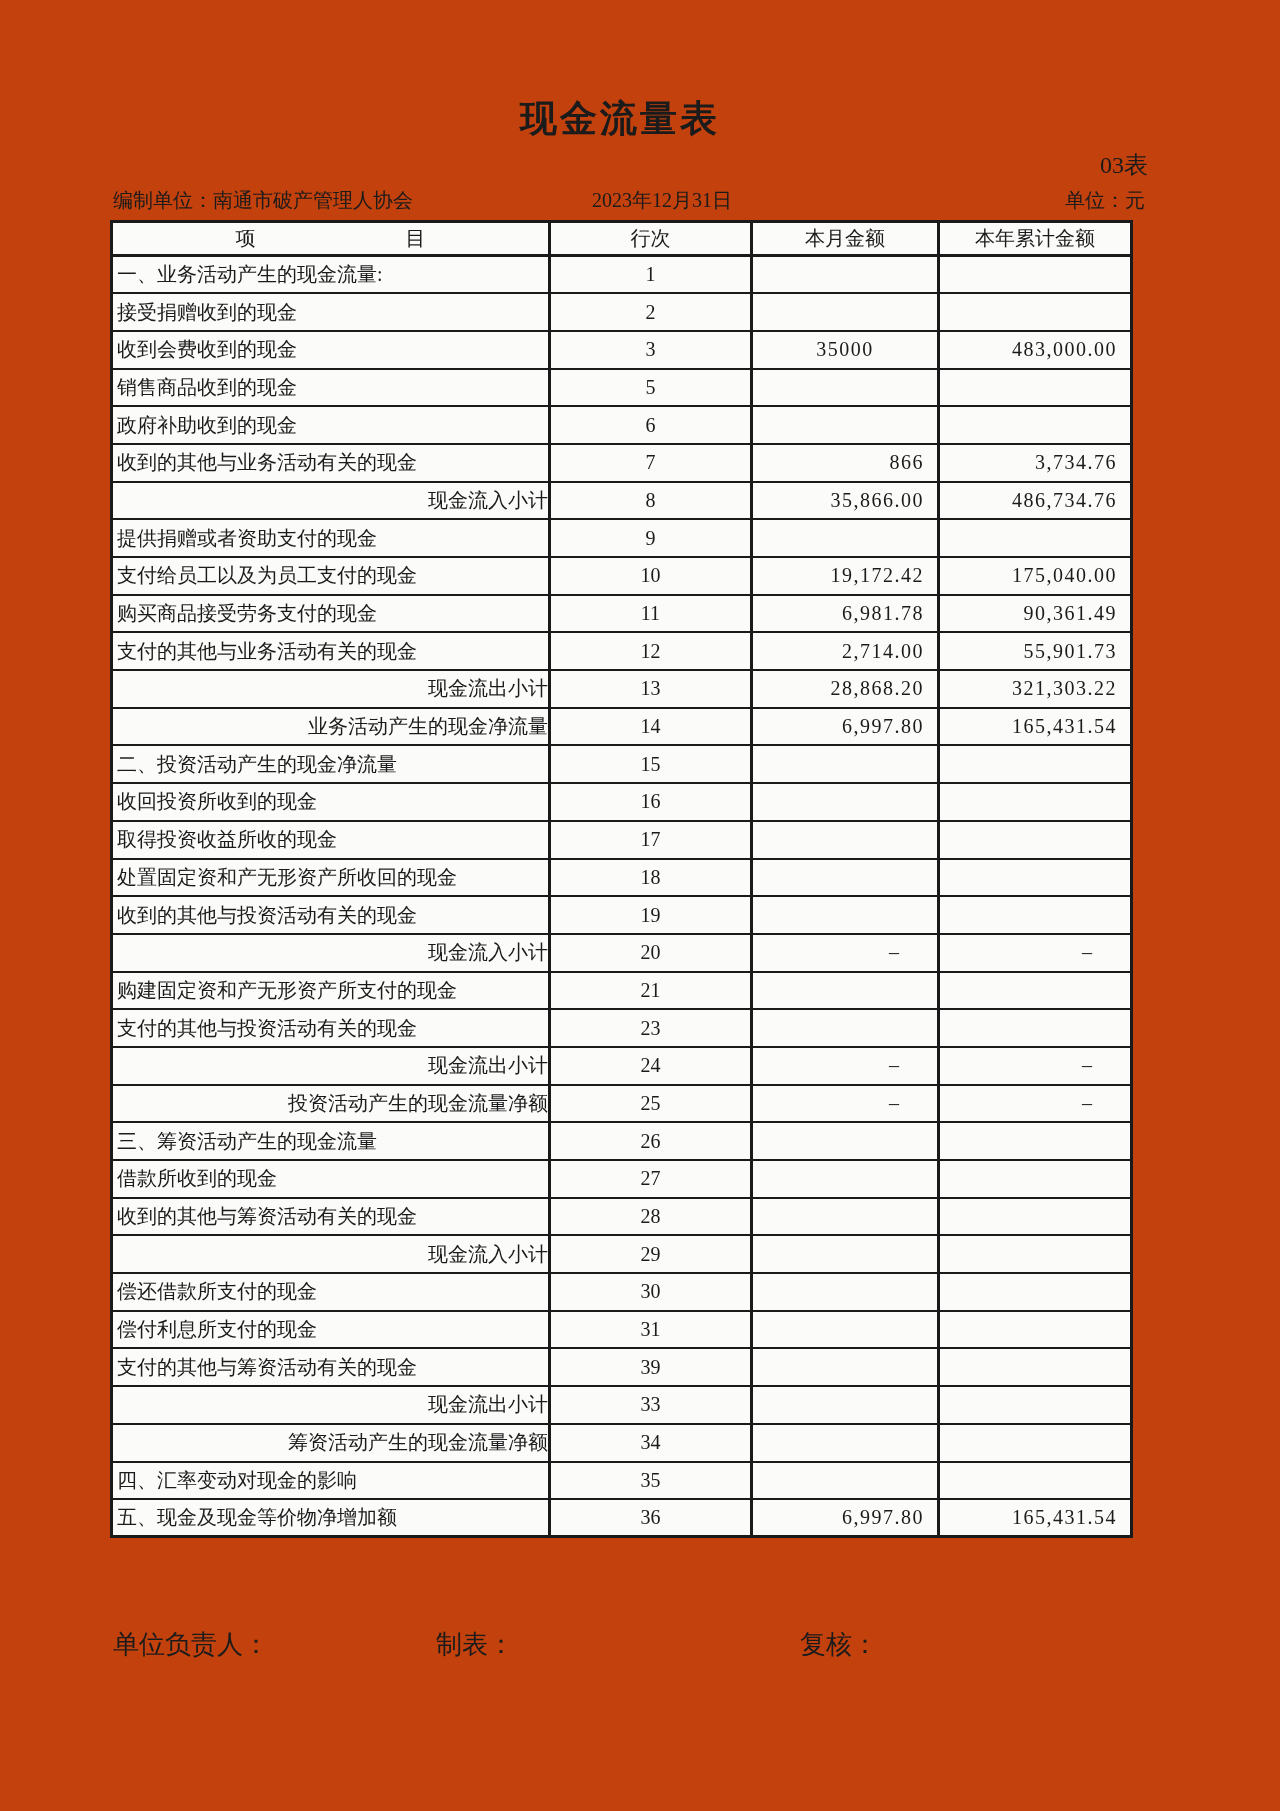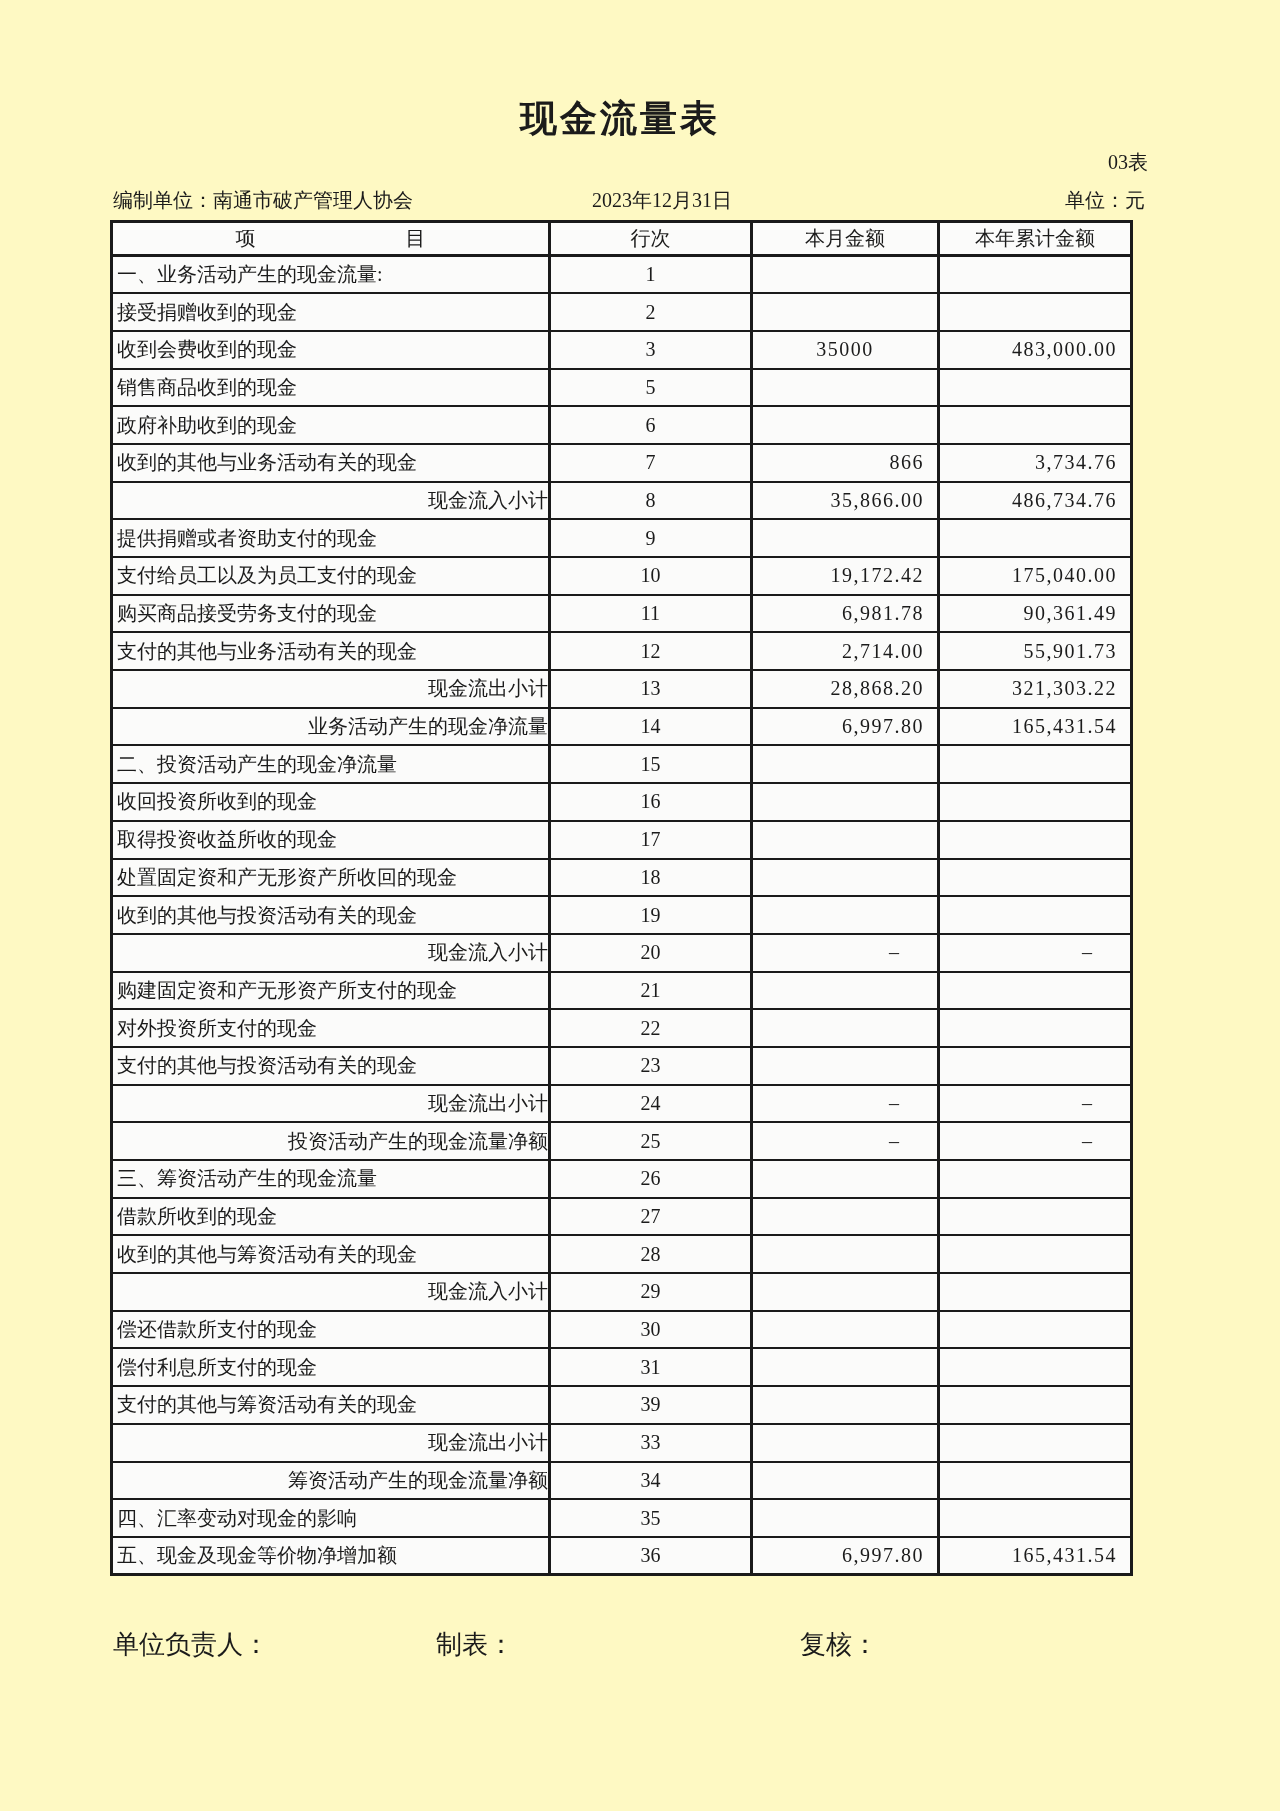--- a/index.html
+++ b/index.html
@@ -1,40 +1,40 @@
 <!DOCTYPE html>
 <html><head>
 <meta charset="utf-8">
 <style>
   * { margin: 0; padding: 0; box-sizing: border-box; }
   html, body { background: #ffffff; }
   .page {
     position: relative;
     width: 1280px;
     height: 1811px;
-    background: #fef9c3;
+    background: #c2410c;
     font-family: "Liberation Serif", "DejaVu Serif", serif;
     color: #1b1b1b;
     overflow: hidden;
   }
   .title {
     position: absolute;
     left: 110px;
     width: 1020px;
     top: 94px;
     text-align: center;
     font-size: 37px;
     font-weight: bold;
     letter-spacing: 3px;
   }
   .form-no {
     position: absolute;
     top: 149px;
     right: 132px;
-    font-size: 20px;
+    font-size: 24px;
   }
   .meta-line { position: absolute; top: 187px; font-size: 20px; white-space: nowrap; }
   .meta-unit { left: 113px; }
   .meta-date { left: 592px; }
   .meta-currency { right: 135px; }
 
   table.cf {
     position: absolute;
     left: 110px;
     top: 220px;
@@ -255,26 +255,20 @@
       <td class="v-dash">–</td>
     </tr>
 
     <tr>
       <td class="i-left">购建固定资和产无形资产所支付的现金</td>
       <td class="c-line">21</td>
       <td class="v-right"></td>
       <td class="v-right"></td>
     </tr>
 
-    <tr>
-      <td class="i-left">对外投资所支付的现金</td>
-      <td class="c-line">22</td>
-      <td class="v-right"></td>
-      <td class="v-right"></td>
-    </tr>
 
     <tr>
       <td class="i-left">支付的其他与投资活动有关的现金</td>
       <td class="c-line">23</td>
       <td class="v-right"></td>
       <td class="v-right"></td>
     </tr>
 
     <tr>
       <td class="i-center">现金流出小计</td>

